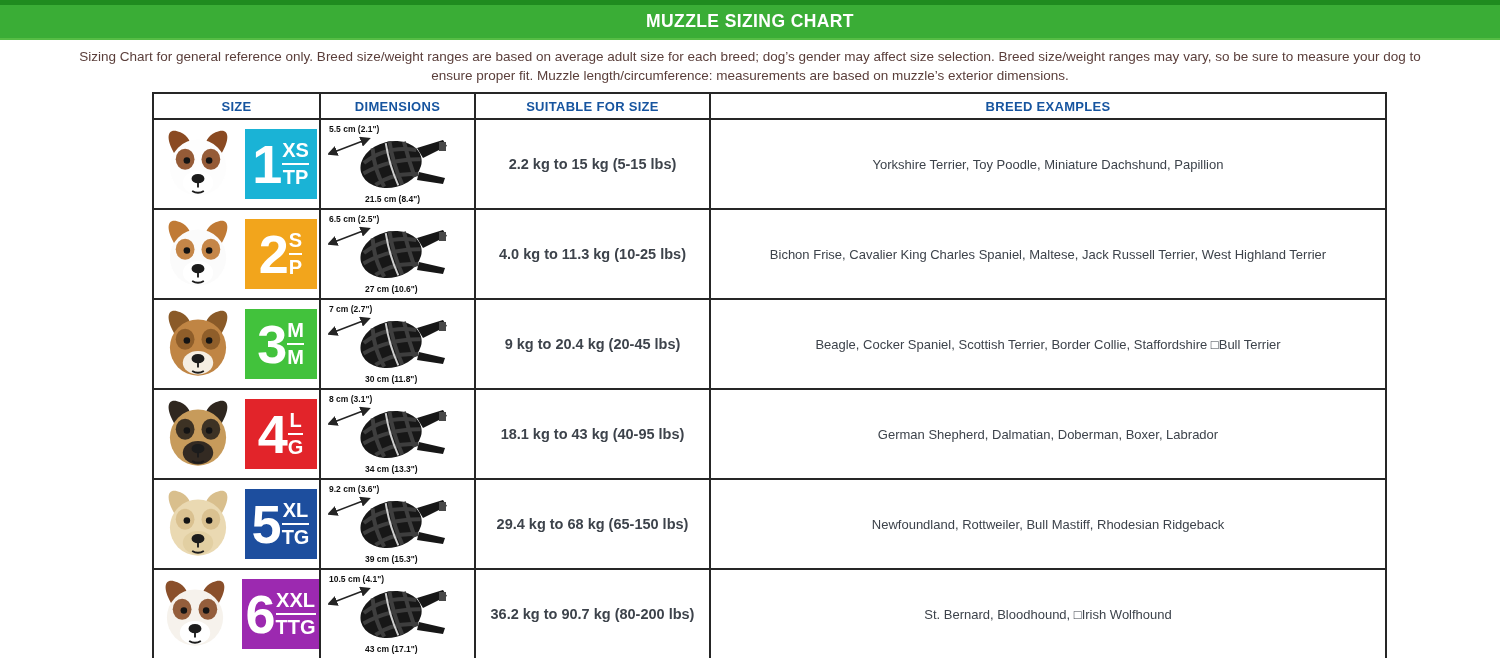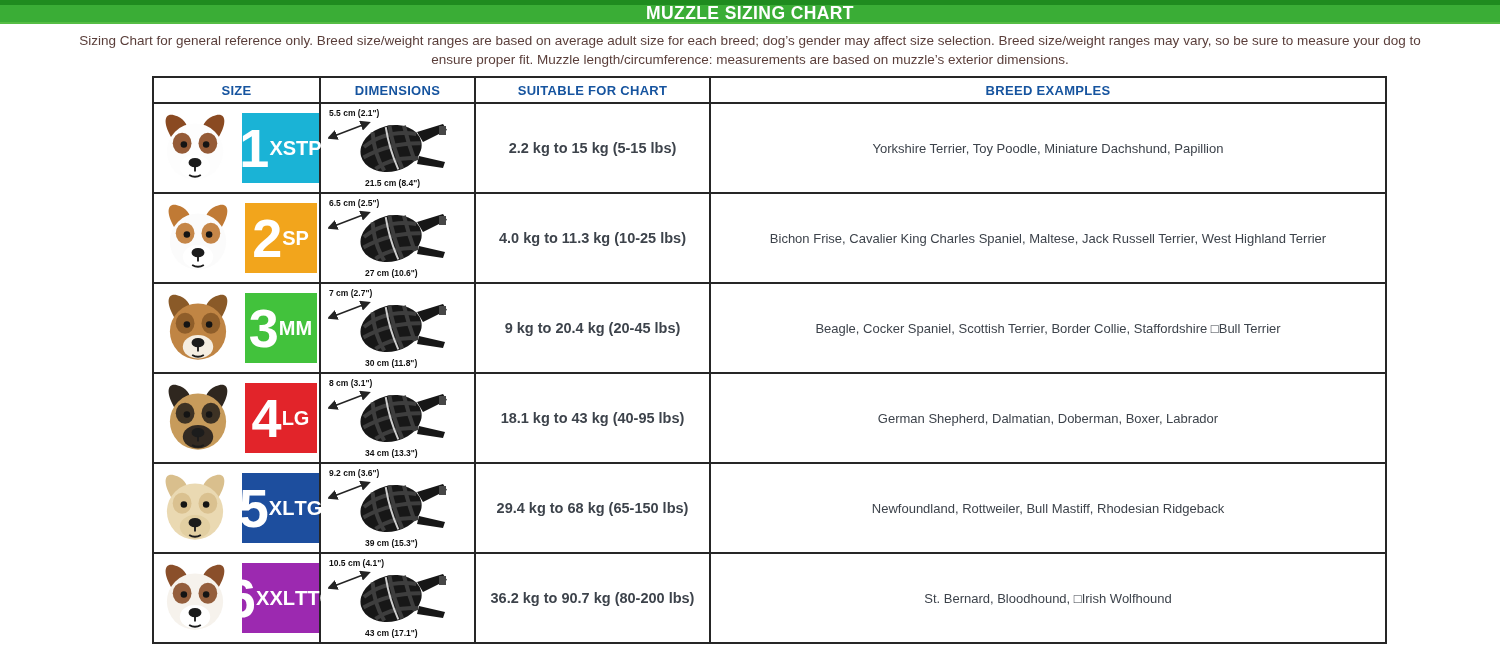--- a/index.html
+++ b/index.html
@@ -3,21 +3,21 @@
 <meta charset="utf-8">
 <style>
   * { box-sizing: border-box; }
   html,body { margin:0; padding:0; }
   body {
     width:1500px; height:658px; background:#ffffff;
     font-family:"Liberation Sans", sans-serif;
     overflow:hidden;
   }
   .header-bar {
-    height:24px; background:#3aad36;
+    height:40px; background:#3aad36;
     border-top:5px solid #1f8b1f; border-bottom:2px solid #56bd45;
     display:flex; align-items:center; justify-content:center;
   }
   .header-title {
     color:#ffffff; font-weight:bold; font-size:17.5px; letter-spacing:.4px;
   }
   .disclaimer {
     width:1372px; margin:8px auto 7px auto;
     font-size:13.5px; line-height:18.5px; color:#5a3e3a;text-align:center;
   }
@@ -37,21 +37,21 @@
   
   .size-inner { display:flex; align-items:center; justify-content:center; gap:6px; }
   .dog-photo svg { width:82px; height:82px; display:block; }
   .badge {
     min-width:72px; height:70px; padding:0 4px;
     display:flex; align-items:center; justify-content:center;
     color:#ffffff; font-weight:bold;
   }
   .badge-num { font-size:54px; line-height:1; letter-spacing:-2px; }
   .badge-stack {
-    display:flex; flex-direction:row; align-items:center;
+    display:flex; flex-direction:column; align-items:center;
     font-size:20px; line-height:1.05; margin-left:2px;
   }
   .badge-divider { width:100%; height:2.5px; background:#ffffff; margin:1.5px 0; }
 
   
   .dim-wrap { position:relative; width:100%; height:88px; }
   .dim-top {
     position:absolute; top:4px; left:8px;
     font-size:8.5px; font-weight:bold; color:#101010; white-space:nowrap;
   }
@@ -87,21 +87,21 @@
   <colgroup>
     <col style="width:167px">
       <col style="width:155px">
       <col style="width:235px">
       <col style="width:676px">
   </colgroup>
   <thead>
     <tr>
       <th>SIZE</th>
       <th>DIMENSIONS</th>
-      <th>SUITABLE FOR CHART</th>
+      <th>SUITABLE FOR SIZE</th>
       <th>BREED EXAMPLES</th>
     </tr>
   </thead>
   <tbody>
 
     <tr>
       <td>
         <div class="size-inner">
           <span class="dog-photo">
             <svg viewBox="0 0 70 70">

